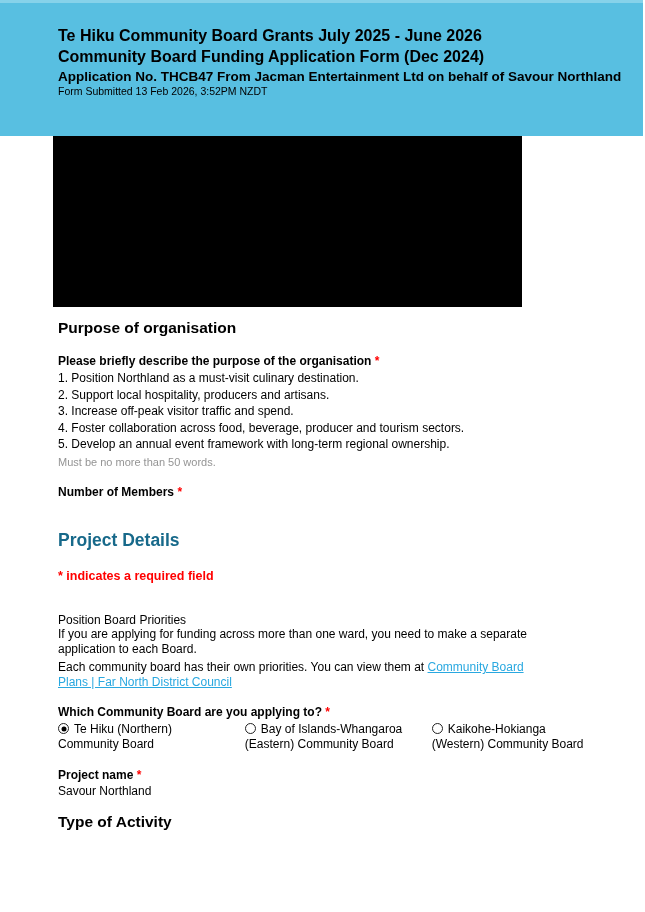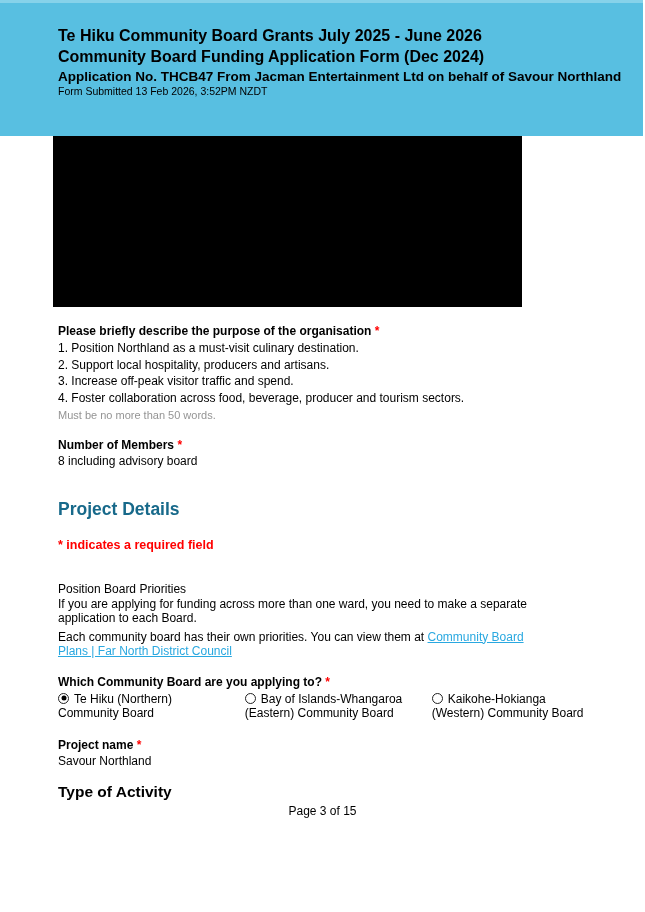--- a/index.html
+++ b/index.html
@@ -66,32 +66,33 @@
     <div class="title-line">Te Hiku Community Board Grants July 2025 - June 2026</div>
     <div class="title-line">Community Board Funding Application Form (Dec 2024)</div>
     <div class="app-line">Application No. THCB47 From Jacman Entertainment Ltd on behalf of Savour Northland</div>
     <div class="submitted">Form Submitted 13 Feb 2026, 3:52PM NZDT</div>
   </header>
 
   <div class="redacted"></div>
 
   <main class="content">
 
+    <h2 class="section">Purpose of organisation</h2>
 
     <p class="label"><span>Please briefly describe the purpose of the organisation</span> <span class="req">*</span></p>
     <div class="answer">
       <div class="answer-line">1. Position Northland as a must-visit culinary destination.</div>
       <div class="answer-line">2. Support local hospitality, producers and artisans.</div>
       <div class="answer-line">3. Increase off-peak visitor traffic and spend.</div>
       <div class="answer-line">4. Foster collaboration across food, beverage, producer and tourism sectors.</div>
+      <div class="answer-line">5. Develop an annual event framework with long-term regional ownership.</div>
     </div>
     <p class="hint">Must be no more than 50 words.</p>
 
     <p class="label"><span>Number of Members</span> <span class="req">*</span></p>
-    <div class="value">8 including advisory board</div>
 
     <h1 class="teal">Project Details</h1>
 
     <p class="required-note">* indicates a required field</p>
 
 
     <div class="priorities">
       <p>Position Board Priorities</p>
       <p>If you are applying for funding across more than one ward, you need to make a separate application to each Board.</p>
       <p class="gap"><span>Each community board has their own priorities. You can view them at </span><a class="link">Community Board Plans | Far North District Council</a></p>
@@ -105,17 +106,14 @@
       <div class="radio-option c3"><span class="radio"></span><span class="radio-label">Kaikohe-Hokianga (Western) Community Board</span></div>
     </div>
 
     <p class="label"><span>Project name</span> <span class="req">*</span></p>
     <div class="value">Savour Northland</div>
 
     <h2 class="section type-activity">Type of Activity</h2>
 
   </main>
 
-  <footer class="footer">
-    <span>Page 3 of 15</span>
-  </footer>
 
 </div>
 
 </body></html>

